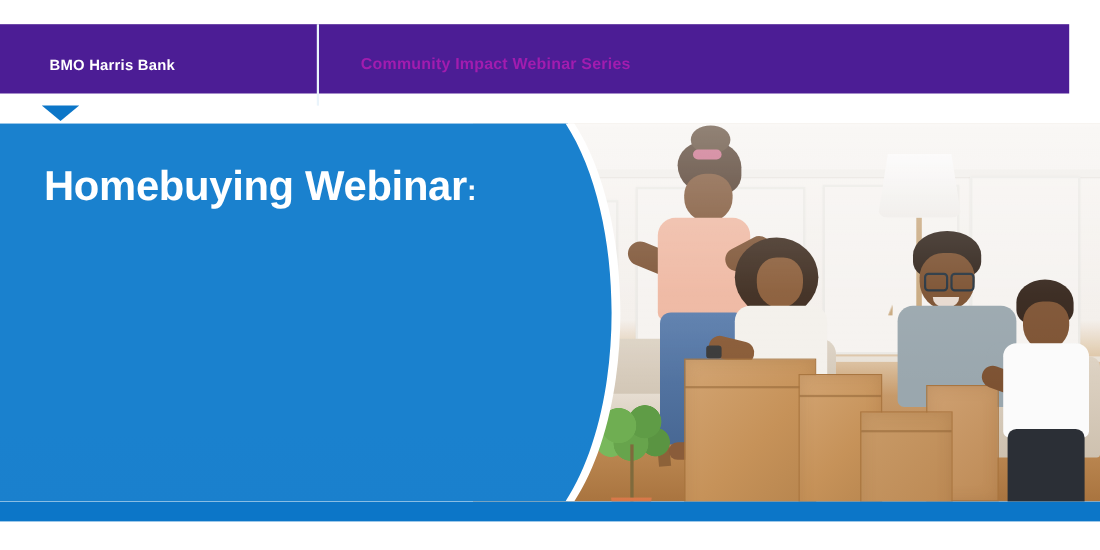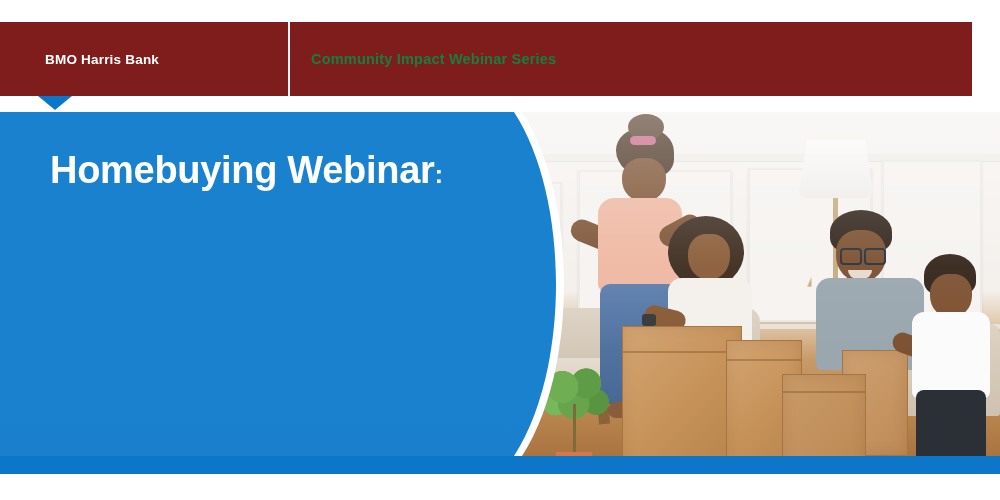--- a/index.html
+++ b/index.html
@@ -20,22 +20,22 @@
     background: #ffffff;
     overflow: hidden;
   }
 
   
   .header-bar {
     position: absolute;
     left: 0;
     top: 22px;
     width: 972px;
-    height: 74px;
-    background: #7f1d1d;
+    height: 63px;
+    background: #4c1d95;
     z-index: 4;
   }
   .header-brand {
     position: absolute;
     left: 45px;
     top: 0;
     height: 74px;
     display: flex;
     align-items: center;
     color: #ffffff;
@@ -48,26 +48,26 @@
     position: absolute;
     left: 288px;
     top: 22px;
     width: 2px;
     height: 74px;
     background: #eaf4fb;
     z-index: 5;
   }
   .header-series {
     position: absolute;
-    left: 311px;
+    left: 328px;
     top: 22px;
     height: 74px;
     display: flex;
     align-items: center;
-    color: #15803d;
+    color: #a21caf;
     font-size: 14.5px;
     font-weight: bold;
     letter-spacing: 0.2px;
     white-space: nowrap;
     z-index: 5;
   }
 
   
   .header-notch {
     position: absolute;
@@ -309,21 +309,21 @@
     top: 150px;
     width: 452px;
     z-index: 4;
     color: #ffffff;
   }
   .headline {
     font-size: 38px;
     font-weight: bold;
     line-height: 1.06;
     letter-spacing: -0.3px;
-    margin: 0 0 6px 12px;
+    margin: 0 0 6px 2px;
     white-space: nowrap;
   }
   .headline .colon {
     font-size: 26px;
     font-weight: bold;
   }
   .subcopy {
     font-size: 28px;
     line-height: 1.26;
     text-align: justify;

